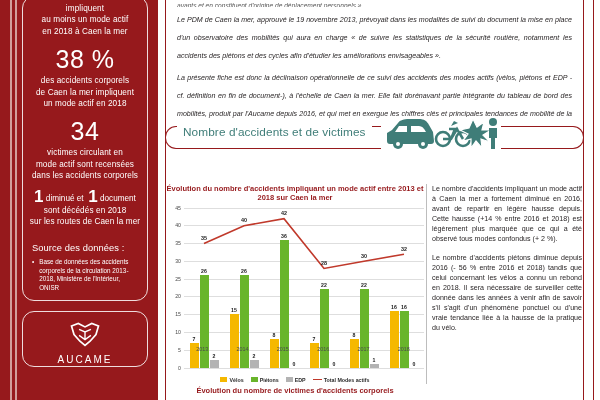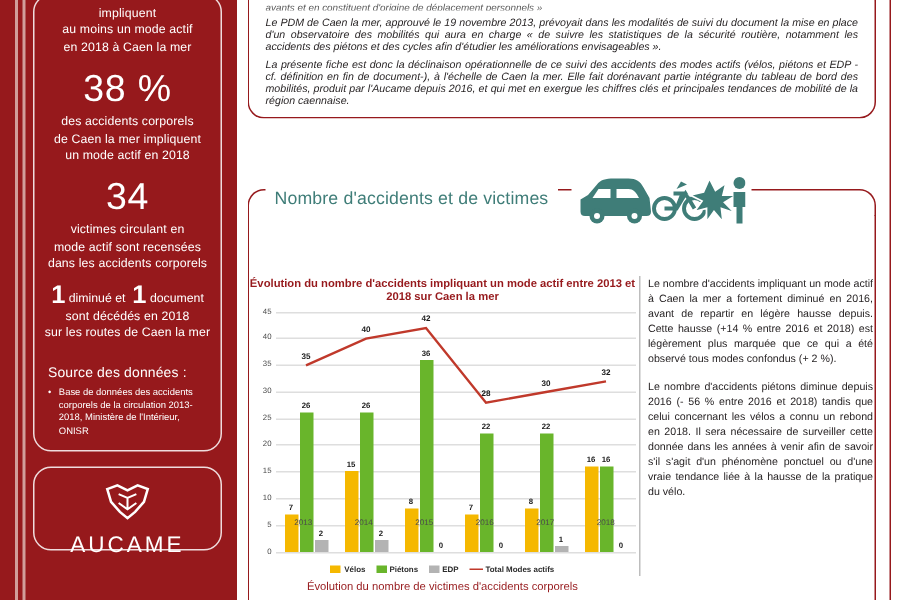--- a/index.html
+++ b/index.html
@@ -53,21 +53,21 @@
   .sb-bullet{ flex:0 0 auto; }
 
   .sb-logo-box{
     margin-top:10px;
     border:1.4px solid rgba(255,255,255,.85);
     border-radius:12px;
     padding:9px 5px 5px 5px;
     height:56px;
   }
   .sb-logo-mark{ width:34px; height:27px; margin:0 auto 2px auto; }
-  .sb-logo-text{ font-size:15px; letter-spacing:2px; }
+  .sb-logo-text{ font-size:10px; letter-spacing:2px; }
 
   
   .content{
     position:absolute; left:158px; top:0; width:442px; height:400px;
     background:#fff;
   }
   .edge-right{
     position:absolute; right:6px; top:0; bottom:0; width:1.3px; background:#96191c;
   }
 
@@ -76,21 +76,21 @@
     position:absolute; left:7px; top:-10px; right:16px;
     border:1.3px solid #96191c; border-radius:11px;
     border-top:none;
     padding:12px 11px 7px 11px;
   }
   .intro-cut{
     font-size:6.6px; line-height:7px; color:#3a3a3a; font-style:italic;
     overflow:hidden; height:5px; opacity:.85;
   }
   .intro-p{
-    font-size:7.1px; line-height:8px; color:#231f20;
+    font-size:7.1px; line-height:18px; color:#231f20;
     font-style:italic; text-align:justify; margin:4px 0 0 0;
   }
 
   
   .sec-head{
     position:absolute; left:7px; top:126px; right:16px; height:22px;
   }
   .sec-head-line{
     position:absolute; left:0; right:0; top:0; height:18px;
     border:1.3px solid #96191c; border-bottom:none;
@@ -164,21 +164,21 @@
   .legend{
     display:flex; justify-content:center; align-items:center; gap:7px;
     margin-top:9px; font-size:5.3px; color:#2b2b2b; font-weight:700;
   }
   .legend-item{ display:flex; align-items:center; gap:2px; }
   .swatch{ width:7px; height:5px; display:inline-block; }
   .swatch.line{ height:1.6px; width:9px; background:#c0392b; }
 
   .chart2-title{
     position:absolute; left:8px; top:386px; width:258px;
-    color:#96191c; font-size:7.5px; font-weight:400; line-height:9.3px;
+    color:#96191c; font-size:7.5px; font-weight:700; line-height:9.3px;
     text-align:center; overflow:hidden; height:12px;
   }
 
   
   .text-col{
     position:absolute; left:274px; top:184px; width:150px;
   }
   .tc-p{
     font-size:7.1px; line-height:10.1px; color:#231f20;
     text-align:justify; margin:0 0 8px 0;

